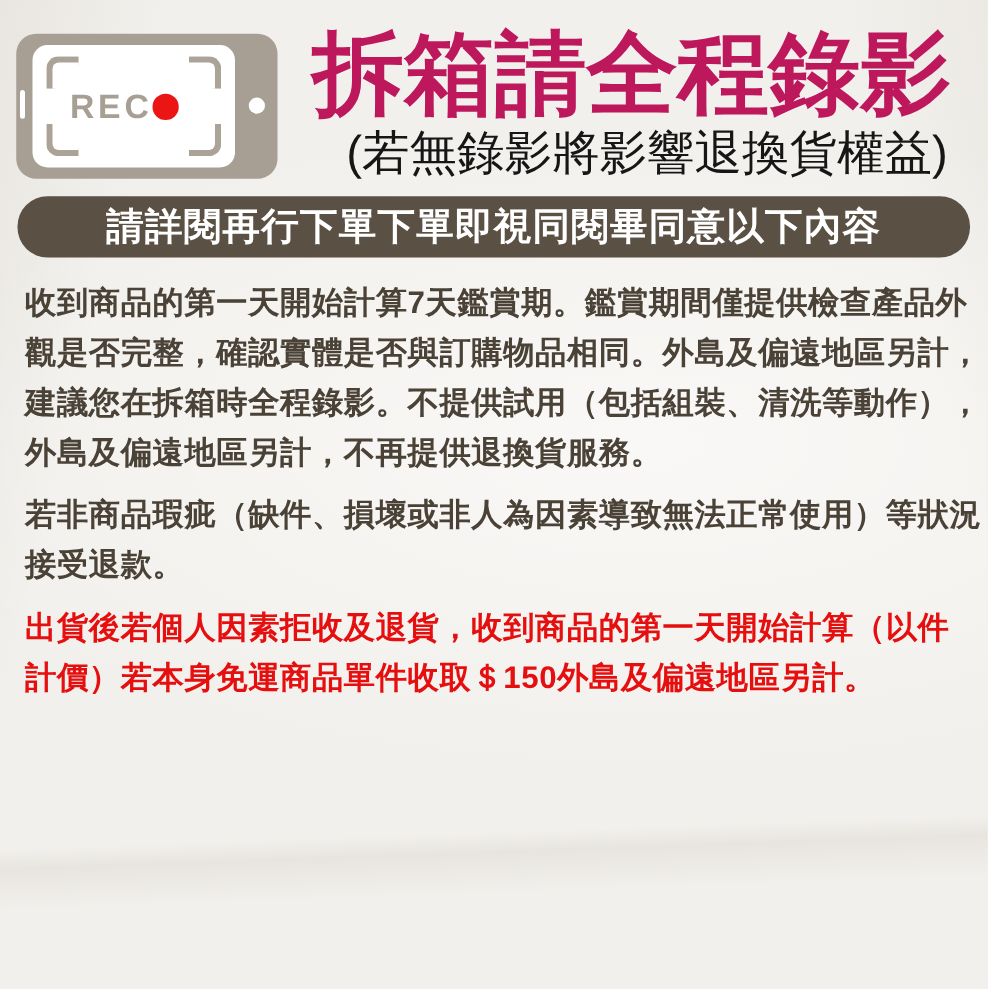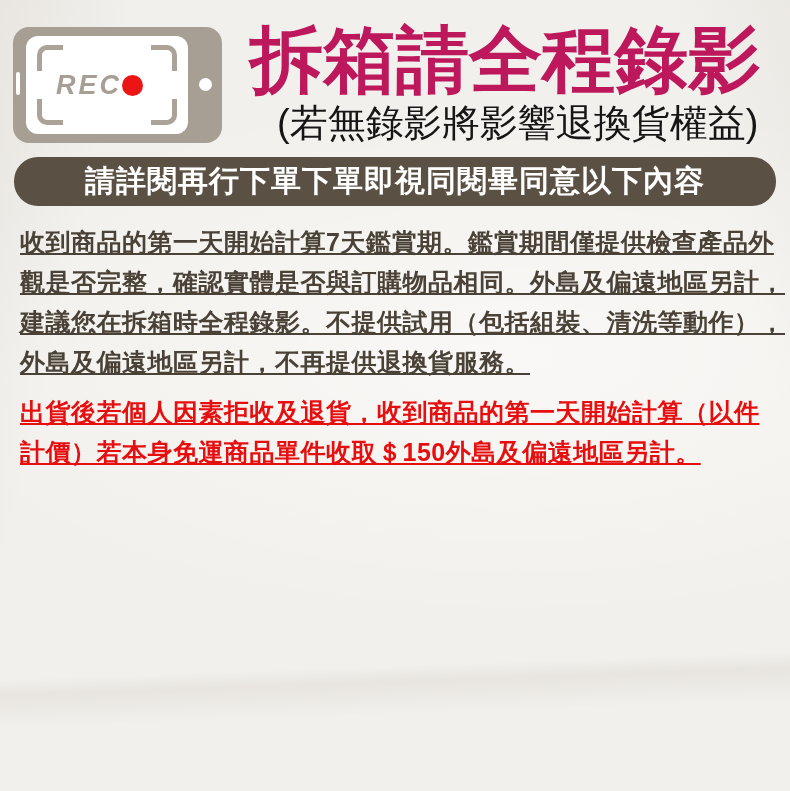--- a/index.html
+++ b/index.html
@@ -35,21 +35,21 @@
     position: absolute; left: 186px; top: 51px;
     width: 13px; height: 13px; background: #ffffff; border-radius: 50%;
   }
   .bracket { position: absolute; width: 26px; height: 26px; border: 5px solid #aba298; }
   .bracket.tl { left: 11px; top: 9px;  border-right: none; border-bottom: none; border-top-left-radius: 10px; }
   .bracket.tr { right: 11px; top: 9px; border-left: none;  border-bottom: none; border-top-right-radius: 10px; }
   .bracket.bl { left: 11px; bottom: 9px;  border-right: none; border-top: none; border-bottom-left-radius: 10px; }
   .bracket.br { right: 11px; bottom: 9px; border-left: none;  border-top: none; border-bottom-right-radius: 10px; }
   .rec-row {
     position: absolute; left: 30px; top: 0; height: 100%;
-    display: flex; align-items: center;  font-style: italic;
+    display: flex; align-items: center; 
   }
   .rec-label {
     font-size: 27px; font-weight: 600; letter-spacing: 3px;
     color: #a79e94; line-height: 1;
   }
   .rec-dot { width: 21px; height: 21px; border-radius: 50%; background: #ec1515; }
 
   
   .title {
     position: absolute; left: 250px; top: 16px;
@@ -69,21 +69,21 @@
   }
   .banner-text {
     color: #ffffff; font-size: 30px; font-weight: 800;
     letter-spacing: 1px; white-space: nowrap;
   }
 
   
   .content { position: absolute; left: 20px; top: 222px; width: 752px; }
   .para { color: #4a4237; font-size: 25px; font-weight: 700; }
   .para + .para { margin-top: 10px; }
-  .para .line { line-height: 40px; white-space: nowrap; letter-spacing: 0.5px; text-decoration: underline; }
+  .para .line { line-height: 40px; white-space: nowrap; letter-spacing: 0.5px; }
   .para.red { color: #e60f0f; }
 </style>
 </head>
 <body>
 
 <div class="phone">
   <div class="side-btn"></div>
   <div class="screen">
     <div class="bracket tl"></div>
     <div class="bracket tr"></div>
@@ -107,20 +107,22 @@
 <div class="content">
 
   <div class="para">
     <div class="line">收到商品的第一天開始計算7天鑑賞期。鑑賞期間僅提供檢查產品外</div>
     <div class="line">觀是否完整，確認實體是否與訂購物品相同。外島及偏遠地區另計，</div>
     <div class="line">建議您在拆箱時全程錄影。不提供試用（包括組裝、清洗等動作），</div>
     <div class="line">外島及偏遠地區另計，不再提供退換貨服務。</div>
   </div>
 
   <div class="para">
+    <div class="line">若非商品瑕疵（缺件、損壞或非人為因素導致無法正常使用）等狀況</div>
+    <div class="line">接受退款。</div>
   </div>
 
 
   <div class="para red">
     <div class="line">出貨後若個人因素拒收及退貨，收到商品的第一天開始計算（以件</div>
     <div class="line">計價）若本身免運商品單件收取＄150外島及偏遠地區另計。</div>
   </div>
 
 </div>
 

